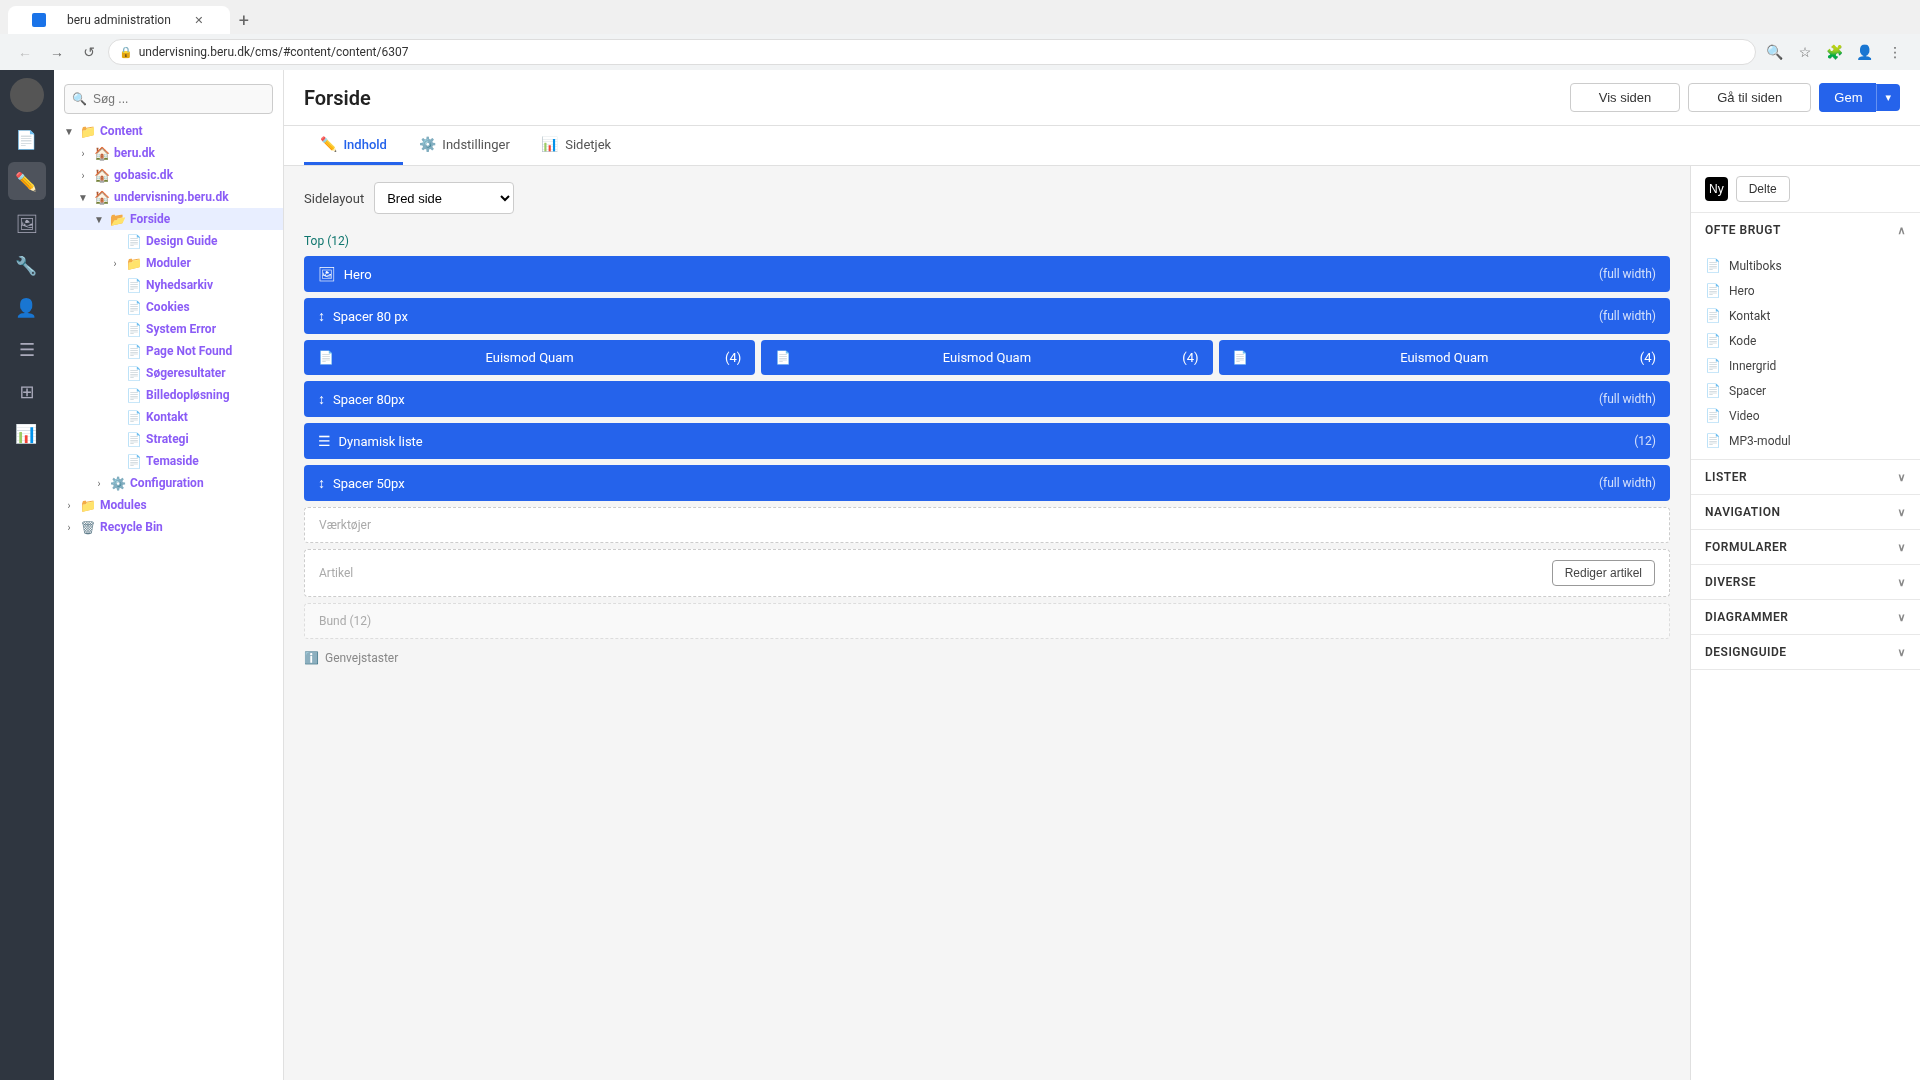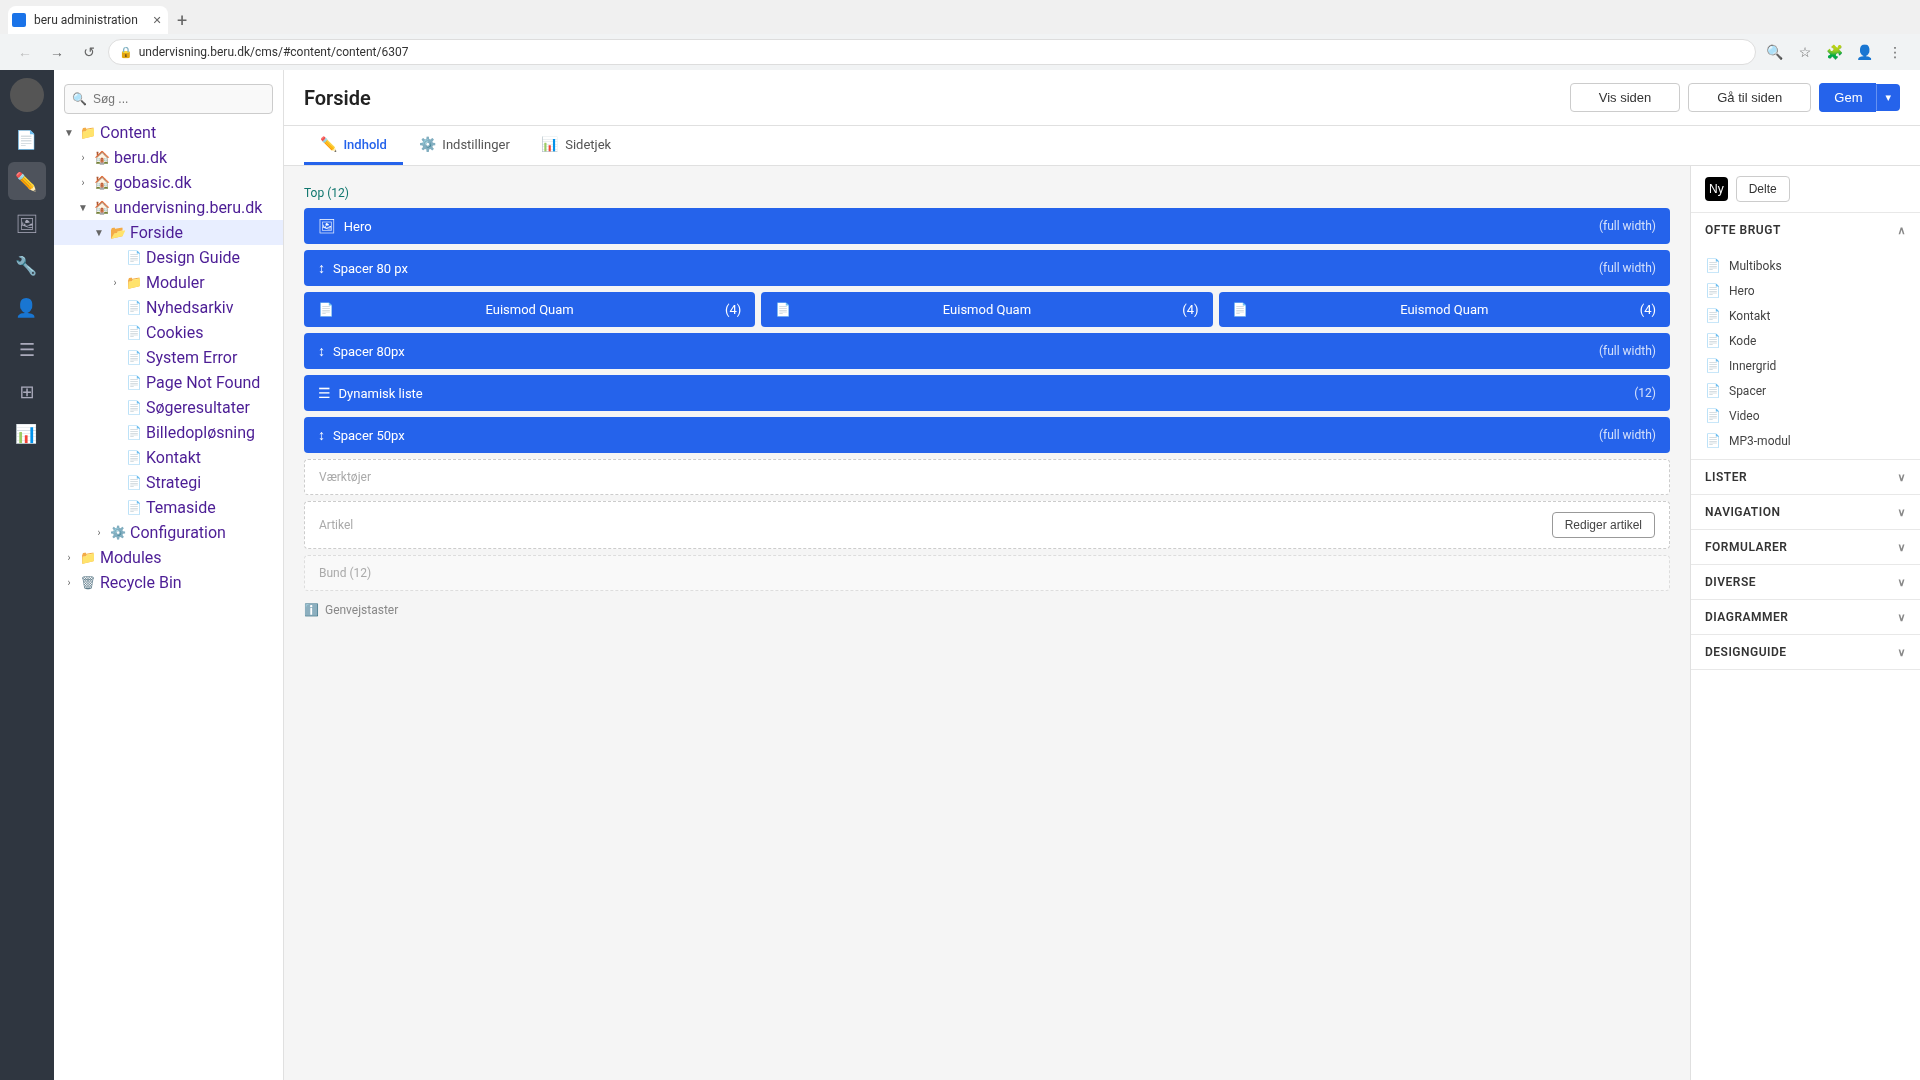--- a/index.html
+++ b/index.html
@@ -1,18 +1,18 @@
 <!DOCTYPE html>
 <html><head>
   <meta charset="utf-8">
   <style>
     * { box-sizing: border-box; margin: 0; padding: 0; }
     body { font-family: -apple-system, BlinkMacSystemFont, 'Segoe UI', Roboto, sans-serif; font-size: 13px; background: #f0f0f0; color: #333; overflow: hidden; height: 1080px; width: 1920px; }
     .browser-tabs { height: 34px; display: flex; align-items: flex-end; padding: 0 0 0 8px; }
-    .browser-tab { background: #fff; border-radius: 8px 8px 0 0; padding: 0 4px; height: 28px; display: flex; align-items: center; gap: 8px; font-size: 12px; min-width: 160px; }
+    .browser-tab { background: #fff; border-radius: 8px 8px 0 0; padding: 0 24px; height: 28px; display: flex; align-items: center; gap: 21px; font-size: 12px; min-width: 160px; }
     .browser-tab .favicon { width: 14px; height: 14px; background: #1a73e8; border-radius: 2px; flex-shrink: 0; }
     .browser-tab .tab-close { width: 14px; height: 14px; display: flex; align-items: center; justify-content: center; border-radius: 50%; cursor: pointer; font-size: 11px; color: #666; margin-left: auto; }
     .new-tab-btn { width: 28px; height: 28px; display: flex; align-items: center; justify-content: center; color: #666; cursor: pointer; font-size: 18px; }
     .browser-toolbar { height: 36px; background: #f1f3f4; display: flex; align-items: center; gap: 6px; padding: 0 12px; }
     .nav-btn { width: 26px; height: 26px; border-radius: 50%; display: flex; align-items: center; justify-content: center; cursor: pointer; color: #666; font-size: 14px; border: none; background: none; }
     .nav-btn.disabled { color: #bbb; cursor: default; }
     .address-bar { flex: 1; height: 26px; border-radius: 13px; background: #fff; border: 1px solid #ddd; display: flex; align-items: center; padding: 0 10px; font-size: 12px; color: #333; }
     .address-bar .lock-icon { margin-right: 6px; color: #555; font-size: 11px; }
     .toolbar-actions { display: flex; gap: 4px; }
     .toolbar-icon-btn { width: 26px; height: 26px; border-radius: 50%; display: flex; align-items: center; justify-content: center; cursor: pointer; color: #666; font-size: 14px; border: none; background: none; }
@@ -34,21 +34,21 @@
     .search-wrap .search-icon { position: absolute; left: 8px; top: 50%; transform: translateY(-50%); color: #999; font-size: 12px; }
     .tree-item { display: flex; align-items: center; padding: 3px 8px; cursor: pointer; user-select: none; white-space: nowrap; }
     .tree-item.selected { background: #e8eeff; }
     .tree-chevron { width: 14px; height: 14px; display: flex; align-items: center; justify-content: center; font-size: 10px; color: #666; flex-shrink: 0; }
     .tree-icon { width: 16px; height: 16px; margin: 0 4px; flex-shrink: 0; display: flex; align-items: center; justify-content: center; font-size: 13px; }
     .tree-icon.folder { color: #607d8b; }
     .tree-icon.folder-open { color: #607d8b; }
     .tree-icon.file { color: #90a4ae; }
     .tree-icon.home { color: #5c85d6; }
     .tree-icon.gear { color: #888; }
-    .tree-label { font-size: 16px; color: #4c1d95; }
+    .tree-label { font-size: 12px; color: #8b5cf6; font-weight: bold; }
     .tree-indent-1 { padding-left: 22px; }
     .tree-indent-2 { padding-left: 38px; }
     .tree-indent-3 { padding-left: 54px; }
 
     
     .main { flex: 1; display: flex; flex-direction: column; overflow: hidden; background: #f5f5f5; }
 
     
     .topbar { background: #fff; border-bottom: 1px solid #e0e0e0; padding: 0 20px; height: 56px; display: flex; align-items: center; justify-content: space-between; }
     .topbar-title { font-size: 20px; font-weight: 600; color: #222; }
@@ -292,20 +292,28 @@
       </div>
       <div class="tab">
         <span class="tab-icon">📊</span>
         <span>Sidetjek</span>
       </div>
     </div>
 
     <div class="content-editor">
       <div class="editor-main">
 
+        <div class="layout-row">
+          <span class="layout-label">Sidelayout</span>
+          <select class="layout-select">
+            <option>Bred side</option>
+            <option>Smal side</option>
+            <option>Full width</option>
+          </select>
+        </div>
 
         <div class="section-header">Top (12)</div>
 
         <div class="block">
           <div class="block-left">
             <span class="block-icon">🖼</span>
             <span>Hero</span>
           </div>
           <span class="block-right">(full width)</span>
         </div>

